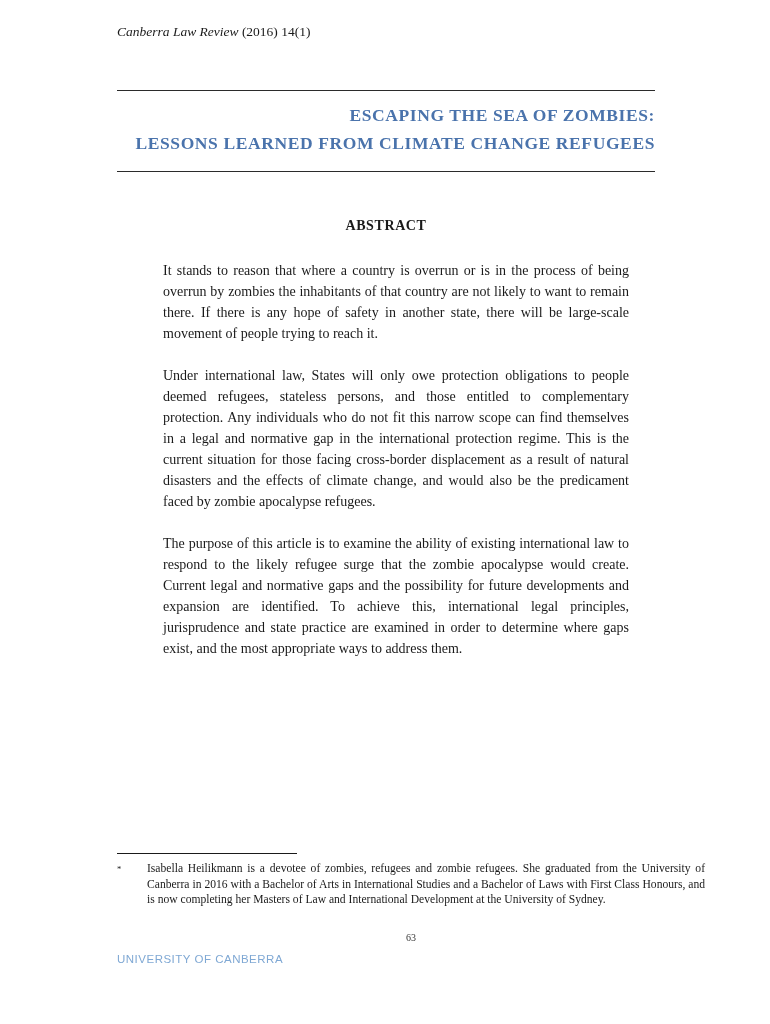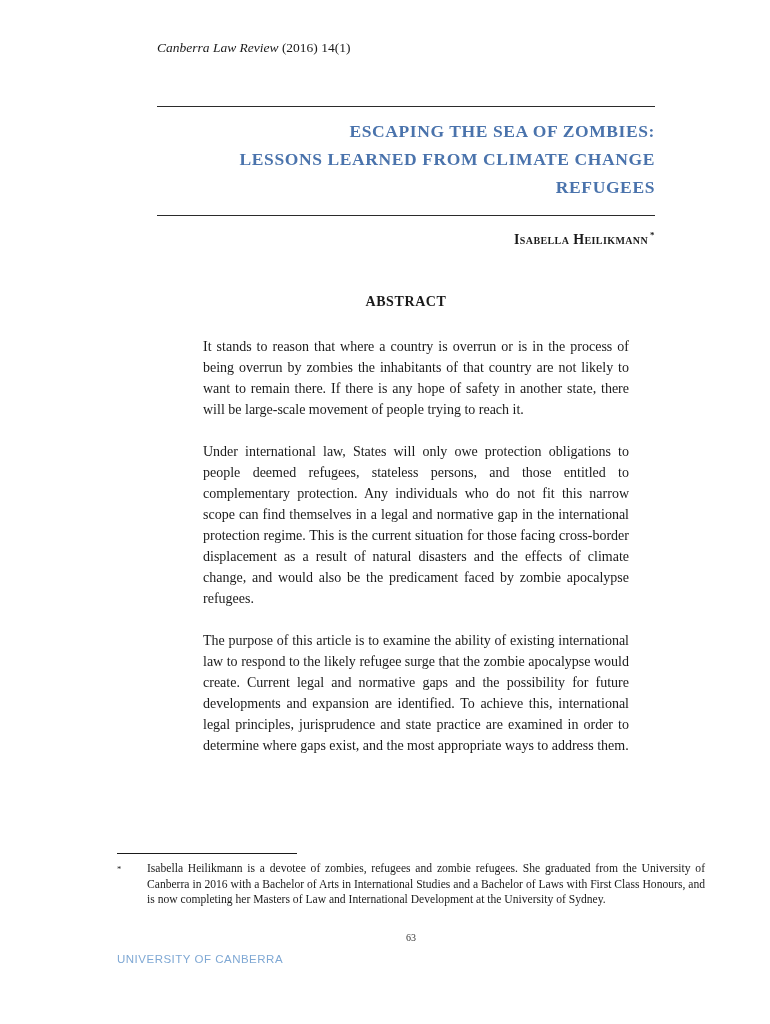--- a/index.html
+++ b/index.html
@@ -8,22 +8,21 @@
     position: relative;
     width: 770px;
     height: 1024px;
     background: #ffffff;
     font-family: "Liberation Serif", serif;
     color: #1a1a1a;
     overflow: hidden;
     margin: 0 auto;
   }
   .content {
-    padding: 40px 115px 0 117px;
-    margin-left: 40px;
+    padding: 24px 115px 0 117px;
   }
   .journal-header {
     font-size: 13.5px;
     margin-bottom: 50px;
   }
   .journal-header .journal-name { font-style: italic; }
   .rule {
     border-top: 1.2px solid #2b2b2b;
     height: 0;
   }
@@ -120,23 +119,20 @@
 
     <div class="rule rule-top"></div>
 
     <div class="article-title" style="color: rgb(74, 115, 172);">
       <div>ESCAPING THE SEA OF ZOMBIES:</div>
       <div>LESSONS LEARNED FROM CLIMATE CHANGE REFUGEES</div>
     </div>
 
     <div class="rule rule-under-title"></div>
 
-    <div class="author-line">
-      <span class="author-name">Isabella Heilikmann</span><span class="author-note-ref">*</span>
-    </div>
 
     <div class="abstract-heading">ABSTRACT</div>
 
     <div class="abstract-body">
       <p class="abstract-para">It stands to reason that where a country is overrun or is in the process of being overrun by zombies the inhabitants of that country are not likely to want to remain there. If there is any hope of safety in another state, there will be large-scale movement of people trying to reach it.</p>
       <p class="abstract-para">Under international law, States will only owe protection obligations to people deemed refugees, stateless persons, and those entitled to complementary protection. Any individuals who do not fit this narrow scope can find themselves in a legal and normative gap in the international protection regime. This is the current situation for those facing cross-border displacement as a result of natural disasters and the effects of climate change, and would also be the predicament faced by zombie apocalypse refugees.</p>
       <p class="abstract-para">The purpose of this article is to examine the ability of existing international law to respond to the likely refugee surge that the zombie apocalypse would create. Current legal and normative gaps and the possibility for future developments and expansion are identified. To achieve this, international legal principles, jurisprudence and state practice are examined in order to determine where gaps exist, and the most appropriate ways to address them.</p>
     </div>
 
   </div>

